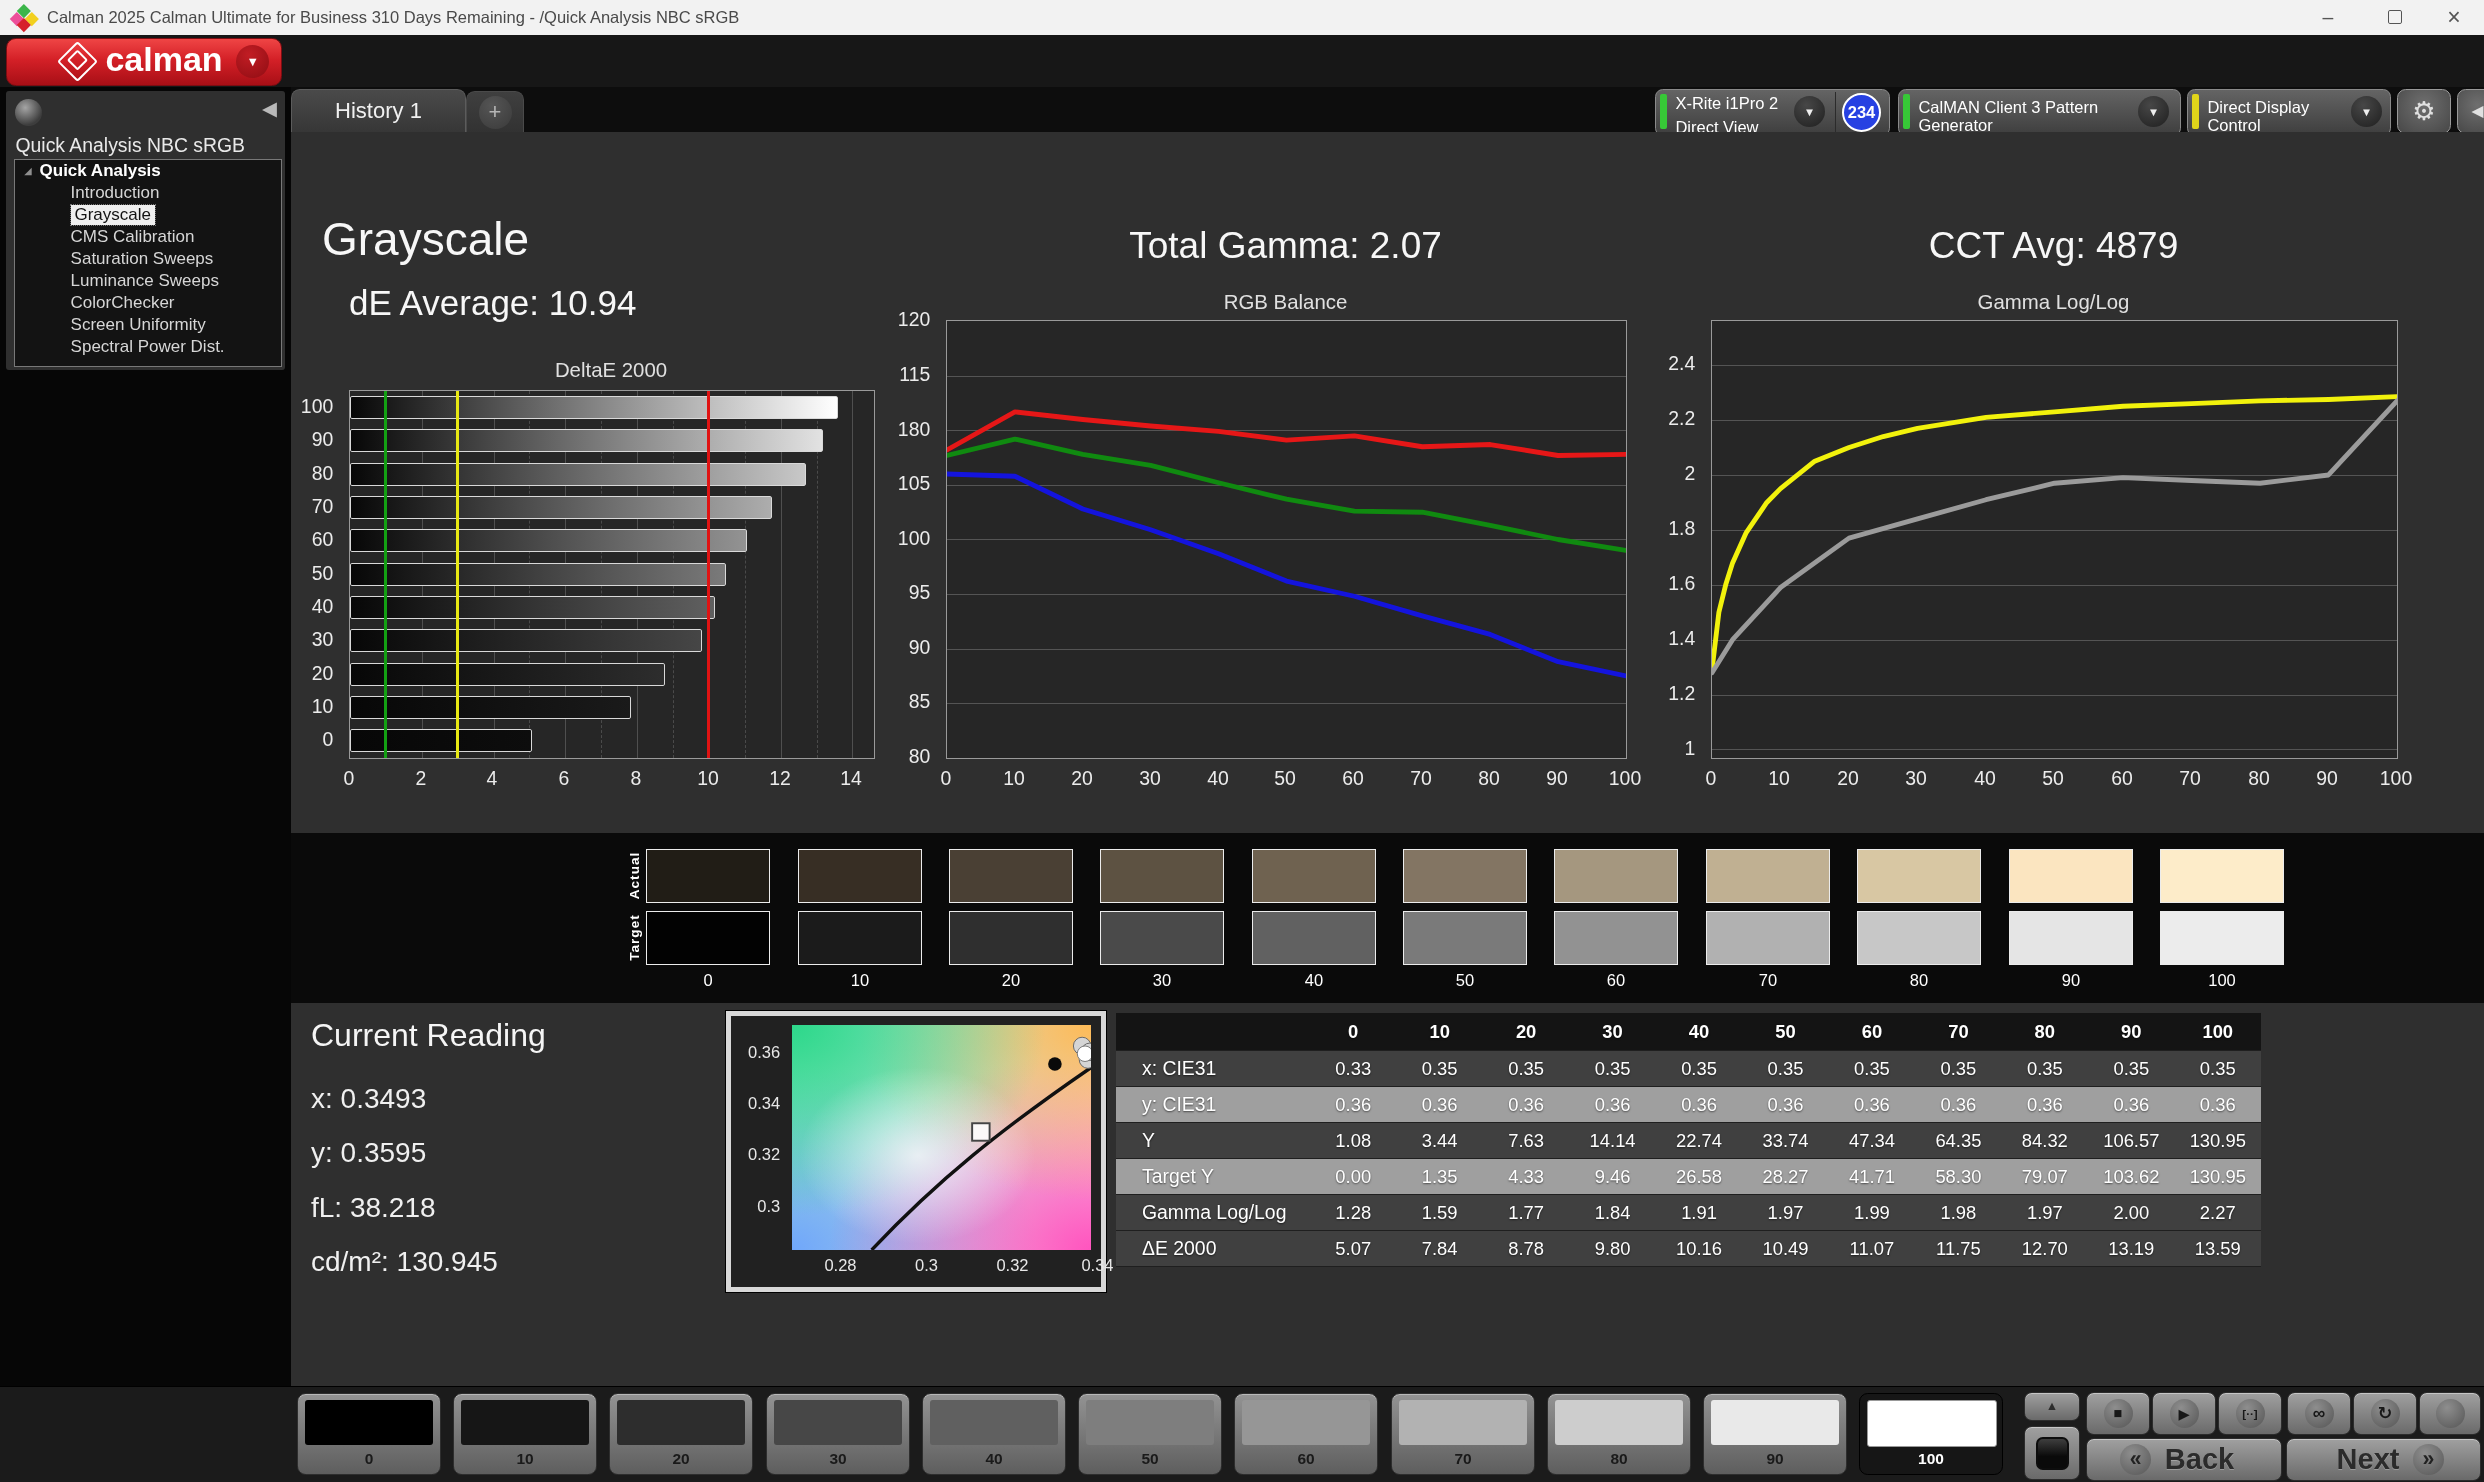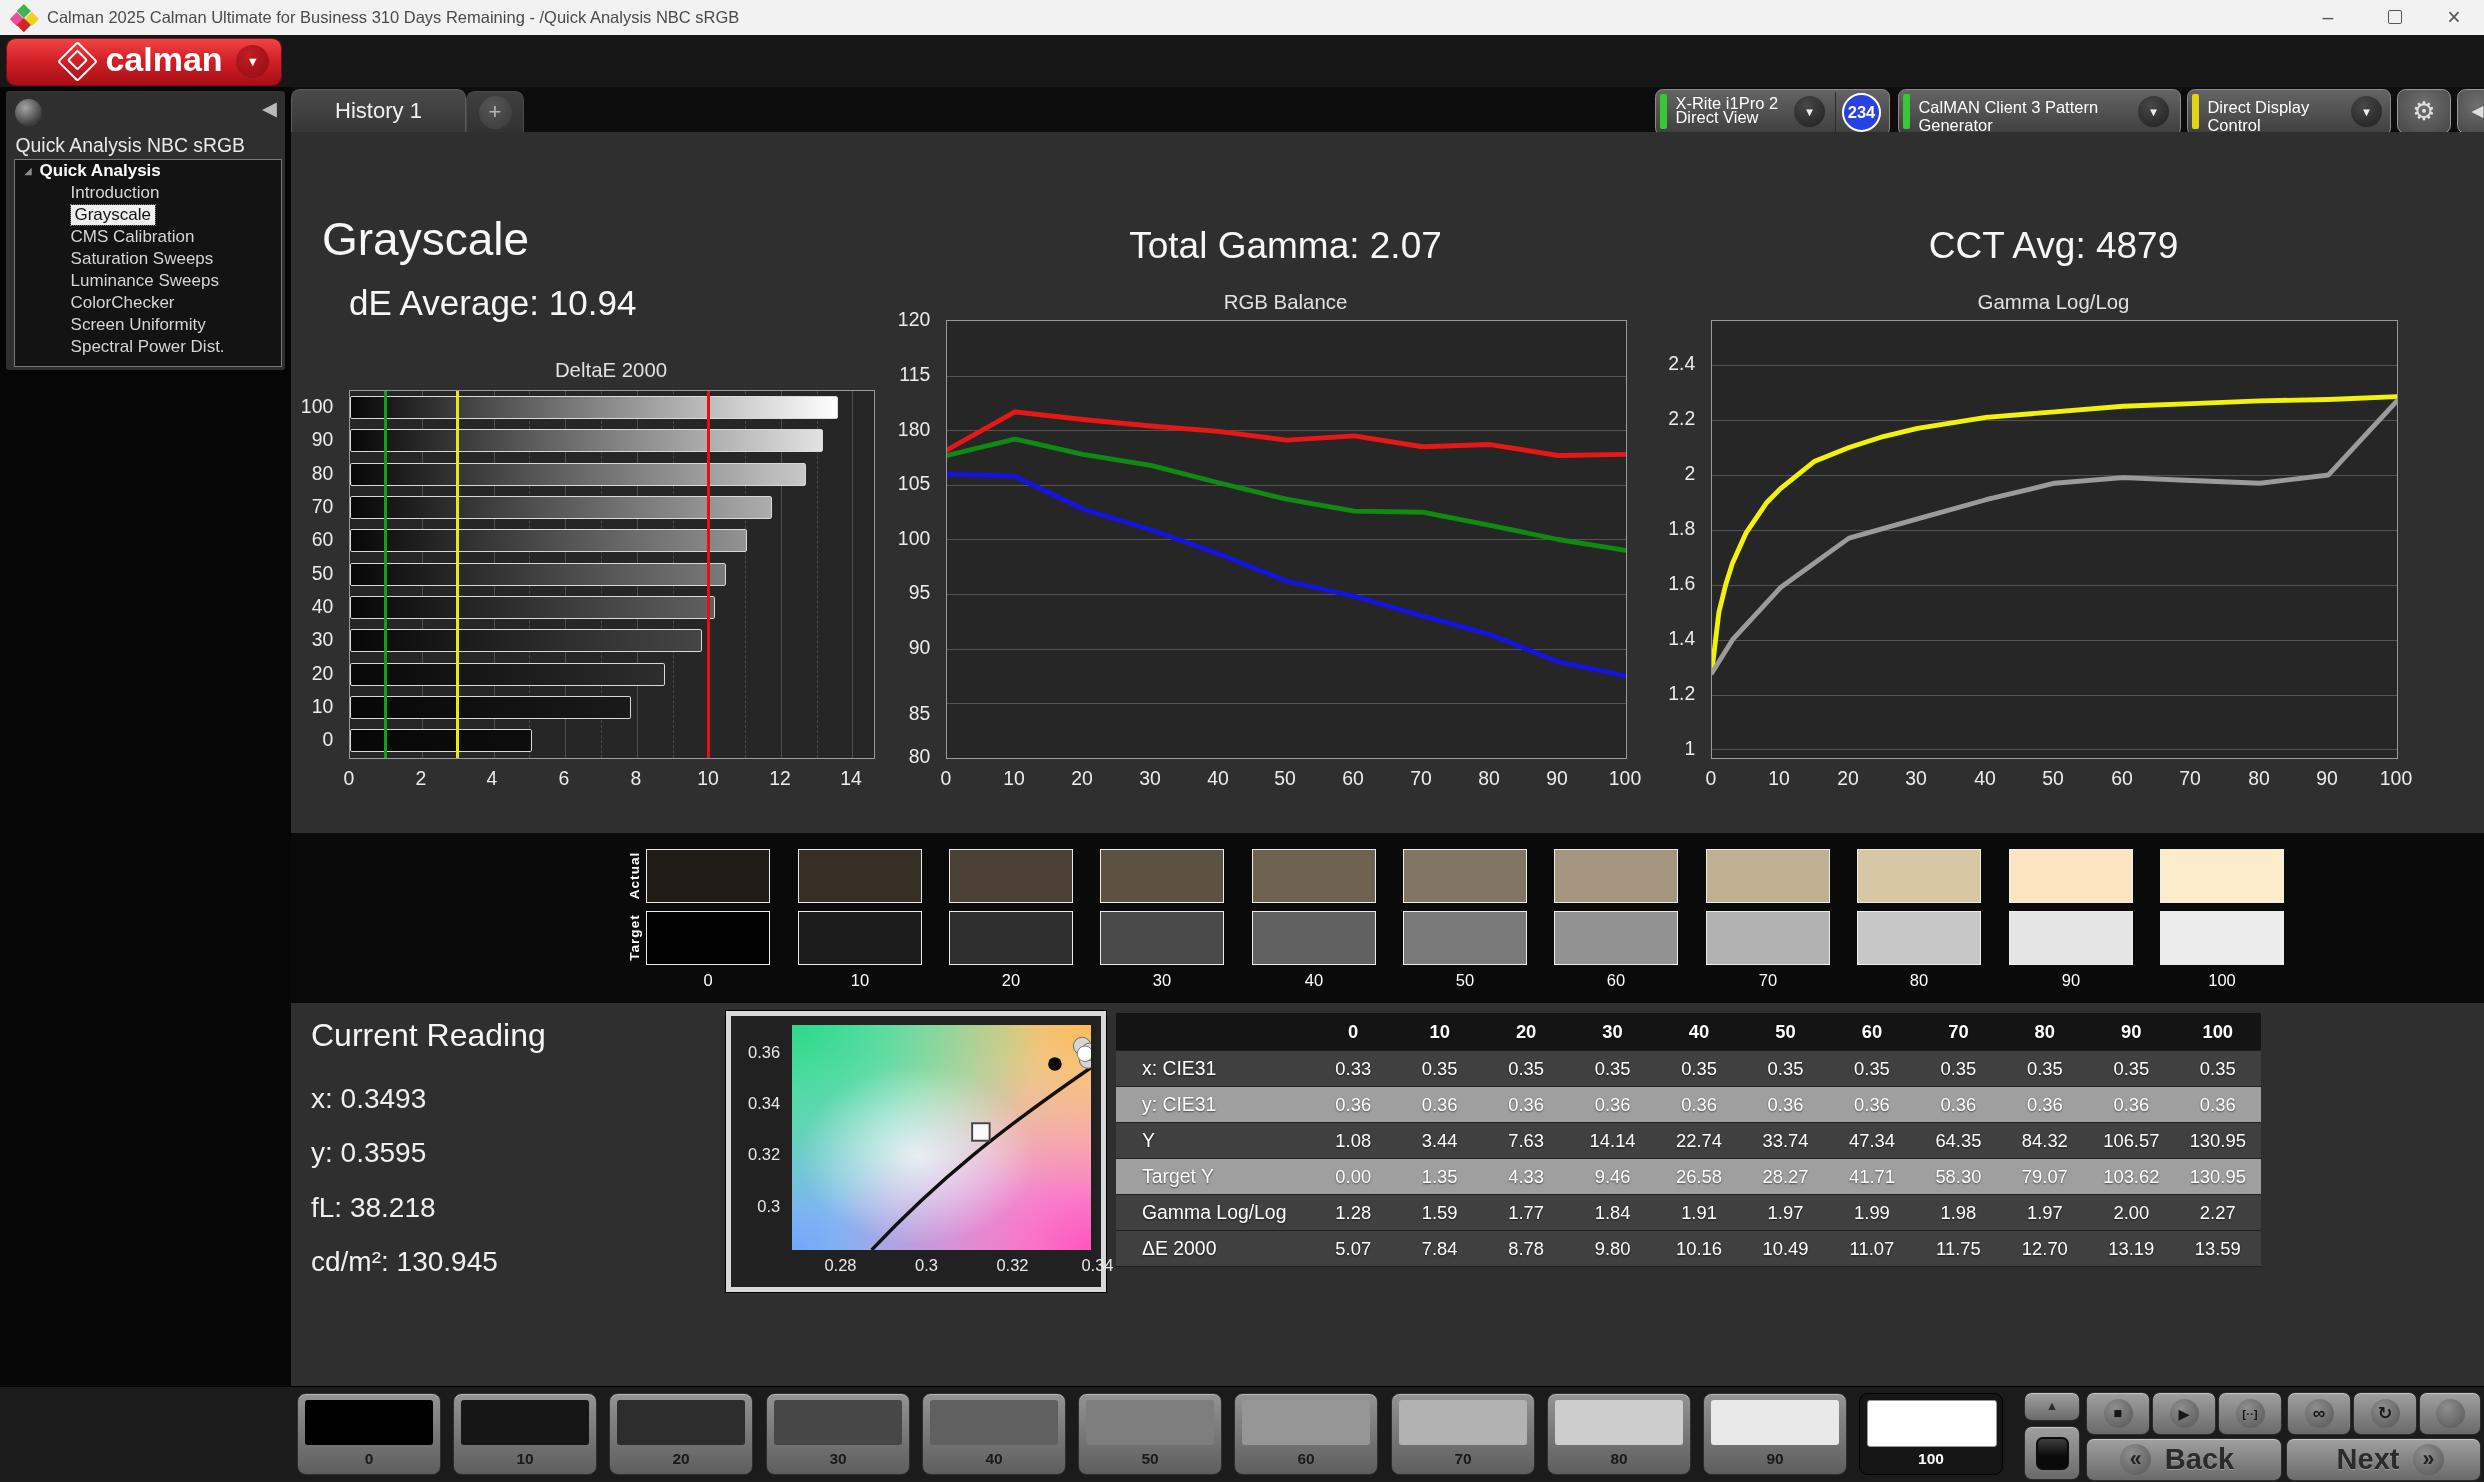--- a/index.html
+++ b/index.html
@@ -146,21 +146,21 @@
 
 <div class="abs tabrow">
   <div class="abs tab">History 1</div>
   <div class="abs plustab">
       <span>+</span>
     </div>
 
   <div class="abs ddgroup" style="left:1655px;width:233px;">
     <span class="ddbar" style="background:#37c837;"></span>
     <span class="ddtext" style="top:3.9px;">X-Rite i1Pro 2</span>
-    <span class="ddtext" style="top:18px;">Direct View</span>
+    <span class="ddtext" style="top:28px;">Direct View</span>
     <span class="ddarrow" style="left:138px;">▼</span>
     <span class="ddsep" style="left:179px;"></span>
     <span class="badge" style="left:186px;">234</span>
   </div>
 
   <div class="abs ddgroup" style="left:1898px;width:281px;">
     <span class="ddbar" style="background:#37c837;"></span>
     <span class="ddtext" style="top:7.8px;width:204px;">CalMAN Client 3 Pattern Generator</span>
     <span class="ddarrow" style="left:239px;">▼</span>
   </div>
@@ -274,21 +274,21 @@
     <div class="xlab" style="left: 116px;">4</div>
     <div class="xlab" style="left: 188px;">6</div>
     <div class="xlab" style="left: 260px;">8</div>
     <div class="xlab" style="left: 332px;">10</div>
     <div class="xlab" style="left: 404px;">12</div>
     <div class="xlab" style="left: 475px;">14</div>
   </div>
 
 <div class="abs" id="rgb-ylabs" style="left:884px;top:320px;width:54px;height:437px;">
     <div class="ylab" style="top: 425px;">80</div>
-    <div class="ylab" style="top: 370px; margin-top: 12px;">85</div>
+    <div class="ylab" style="top: 370px;">85</div>
     <div class="ylab" style="top: 316px;">90</div>
     <div class="ylab" style="top: 261px;">95</div>
     <div class="ylab" style="top: 207px;">100</div>
     <div class="ylab" style="top: 152px;">105</div>
     <div class="ylab" style="top: 98px;">180</div>
     <div class="ylab" style="top: 43px;">115</div>
     <div class="ylab" style="top: -11.6px;">120</div>
   </div>
 <div class="abs plot" id="rgb-plot" style="left:946px;top:320px;width:679px;height:437px;">
     <div class="gl-h" style="top: 382px;"></div>

